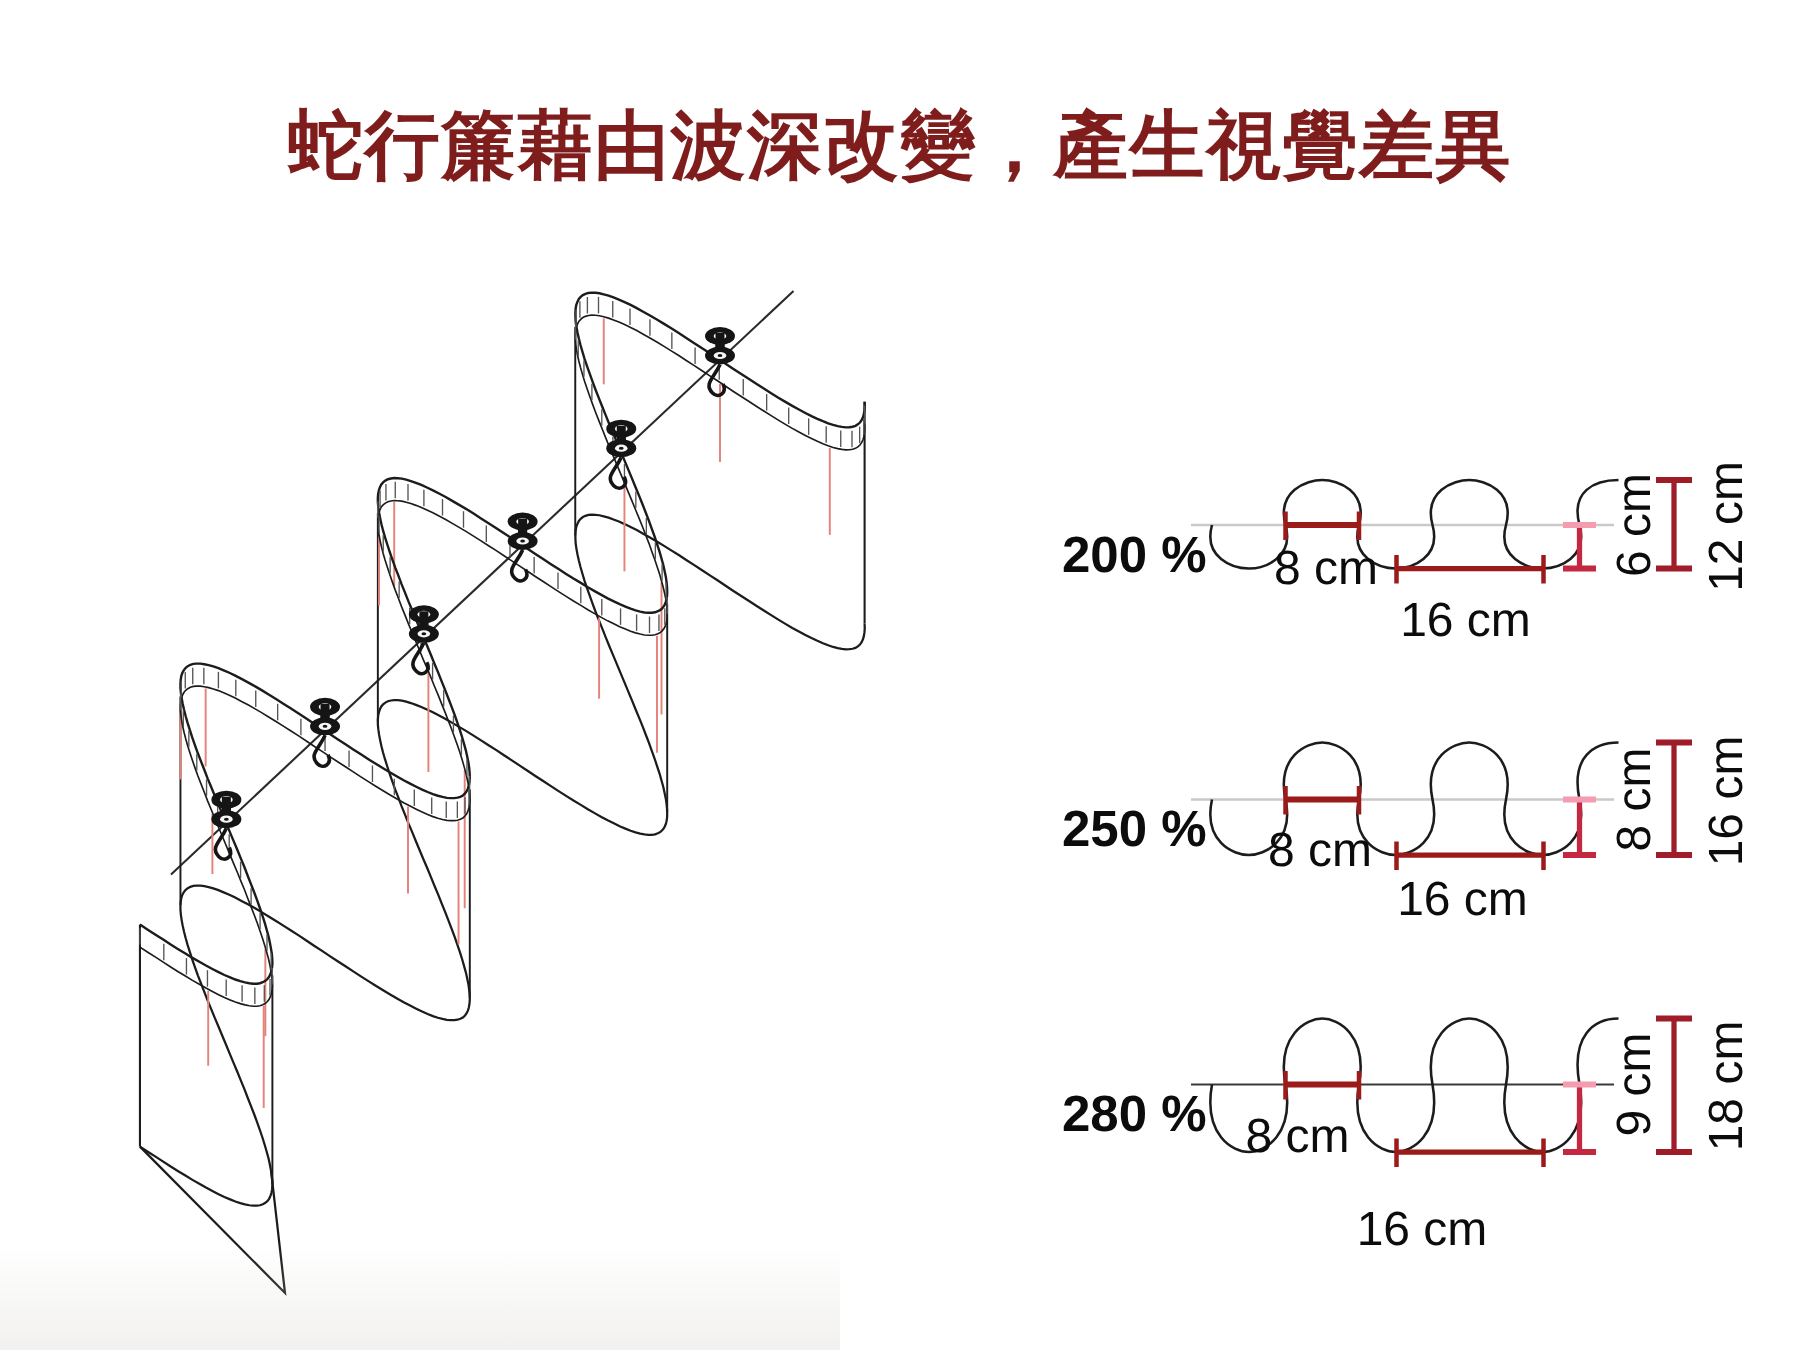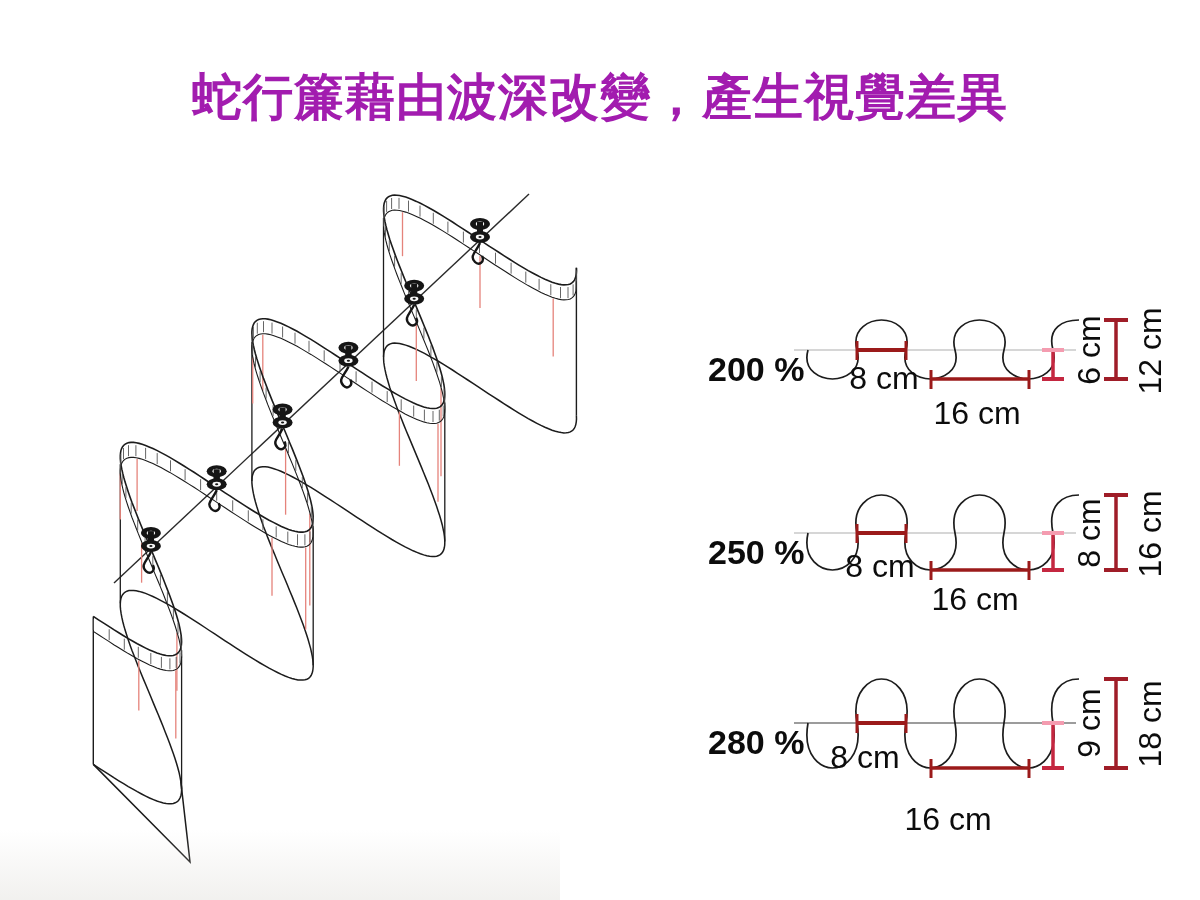--- a/index.html
+++ b/index.html
@@ -1,20 +1,20 @@
 <!DOCTYPE html>
 <html><head>
 <meta charset="utf-8">
 <style>
   html,body{margin:0;padding:0;background:#ffffff;}
   body{width:1200px;height:900px;position:relative;overflow:hidden;
        font-family:"Liberation Sans","DejaVu Sans",sans-serif;}
   .slide{position:absolute;inset:0;background:#ffffff;}
   .title{position:absolute;top:64px;left:0;width:100%;text-align:center;
-         font-size:50px;font-weight:bold;color:#a21caf;letter-spacing:1px;}
+         font-size:50px;font-weight:bold;color:#7f1d1d;letter-spacing:1px;}
   .curtain-wrap{position:absolute;left:40px;top:172px;width:620px;height:720px;}
   .wave-diagram{position:absolute;left:690px;width:532px;height:192px;}
   #wd0{top:288px;} #wd1{top:471px;} #wd2{top:661px;}
   svg{display:block;}
   .paper-shade{position:absolute;left:0;bottom:0;width:560px;height:70px;
       background:linear-gradient(to top,rgba(216,214,208,0.35),rgba(216,214,208,0));}
 </style>
 </head>
 <body>
 

